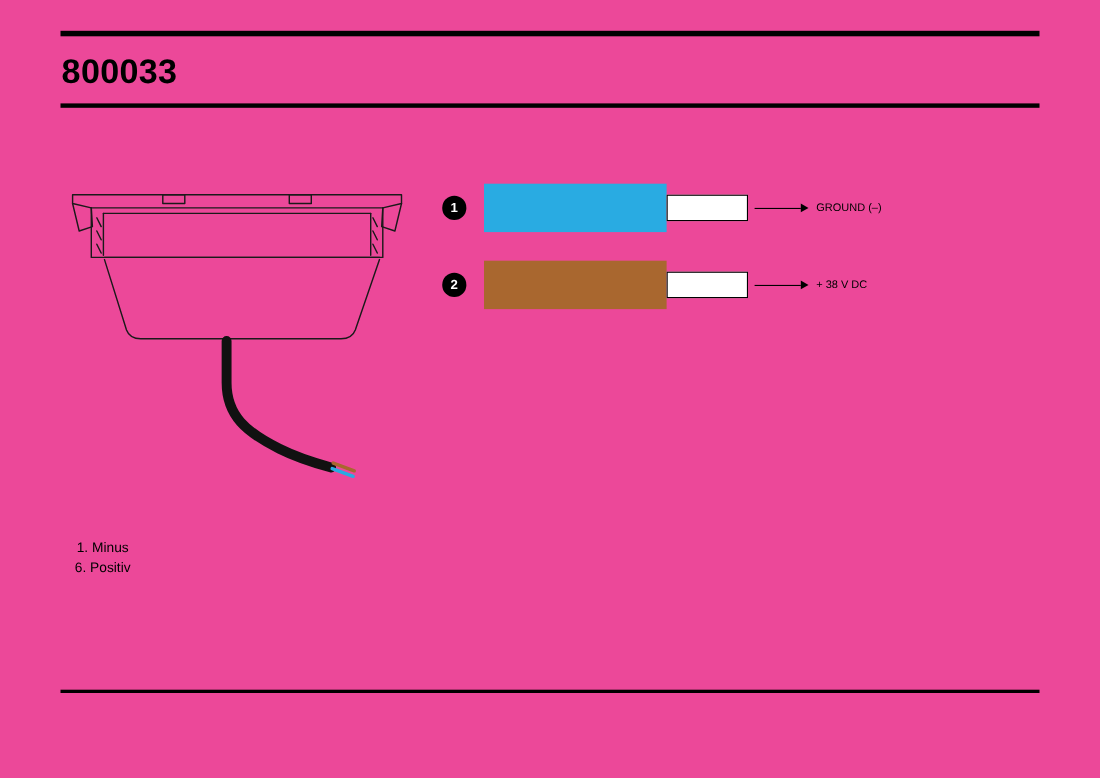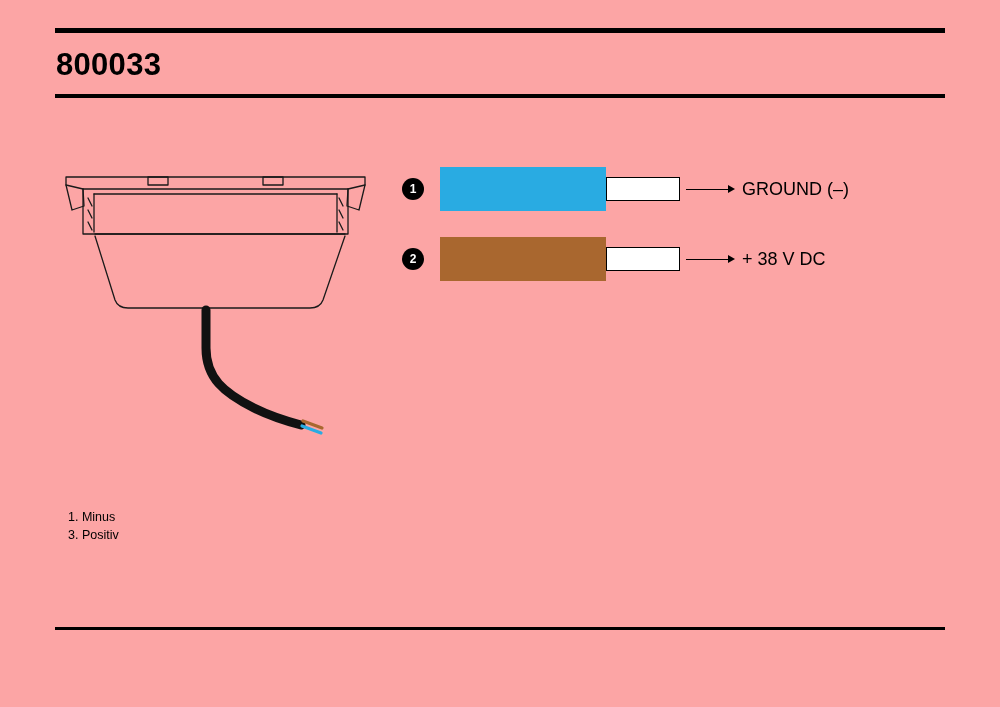--- a/index.html
+++ b/index.html
@@ -1,22 +1,23 @@
 <!DOCTYPE html>
 <html><head>
 <meta charset="utf-8">
 <style>
   html,body{margin:0;padding:0;background:#fff;}
   .page{
     position:relative;
     width:1000px;height:707px;
-    background:#fca5a5;
+    background:#ec4899;
     font-family:"Liberation Sans", sans-serif;
     color:#000;
     overflow:hidden;
+    text-align:center;
   }
   .rule{position:absolute;left:55px;width:890px;background:#000;}
   .rule-top{top:28px;height:5px;}
   .rule-under-title{top:94px;height:4px;}
   .rule-bottom{top:627px;height:3px;}
 
   .title{
     position:absolute;left:56px;top:48px;margin:0;
     font-size:31px;line-height:34px;font-weight:700;color:#000;
     letter-spacing:0.3px;
@@ -46,24 +47,24 @@
   .arrow{
     position:relative;width:42px;height:1px;background:#000;
     margin-left:6px;flex:0 0 auto;
   }
   .arrow::after{
     content:"";position:absolute;right:-7px;top:-4px;
     border-left:7px solid #000;
     border-top:4px solid transparent;
     border-bottom:4px solid transparent;
   }
-  .wire-label{margin-left:14px;font-size:18px;white-space:nowrap;}
+  .wire-label{margin-left:14px;font-size:10px;white-space:nowrap;}
 
   .legend{
-    position:absolute;left:68px;top:508px;
+    position:absolute;left:68px;top:489px;
     font-size:12.5px;line-height:18px;
   }
 </style>
 </head>
 <body>
 
 <div class="page">
 
   <div class="rule rule-top"></div>
 
@@ -105,18 +106,18 @@
   <div class="wire-row row-2">
     <span class="marker">2</span>
     <span class="wire-swatch" style="background-color: rgb(169, 103, 47);"></span>
     <span class="connector"></span>
     <span class="arrow"></span>
     <span class="wire-label">+ 38 V DC</span>
   </div>
 
   <div class="legend">
     <div>1. Minus</div>
-    <div>3. Positiv</div>
+    <div>6. Positiv</div>
   </div>
 
   <div class="rule rule-bottom"></div>
 
 </div>
 
 </body></html>

